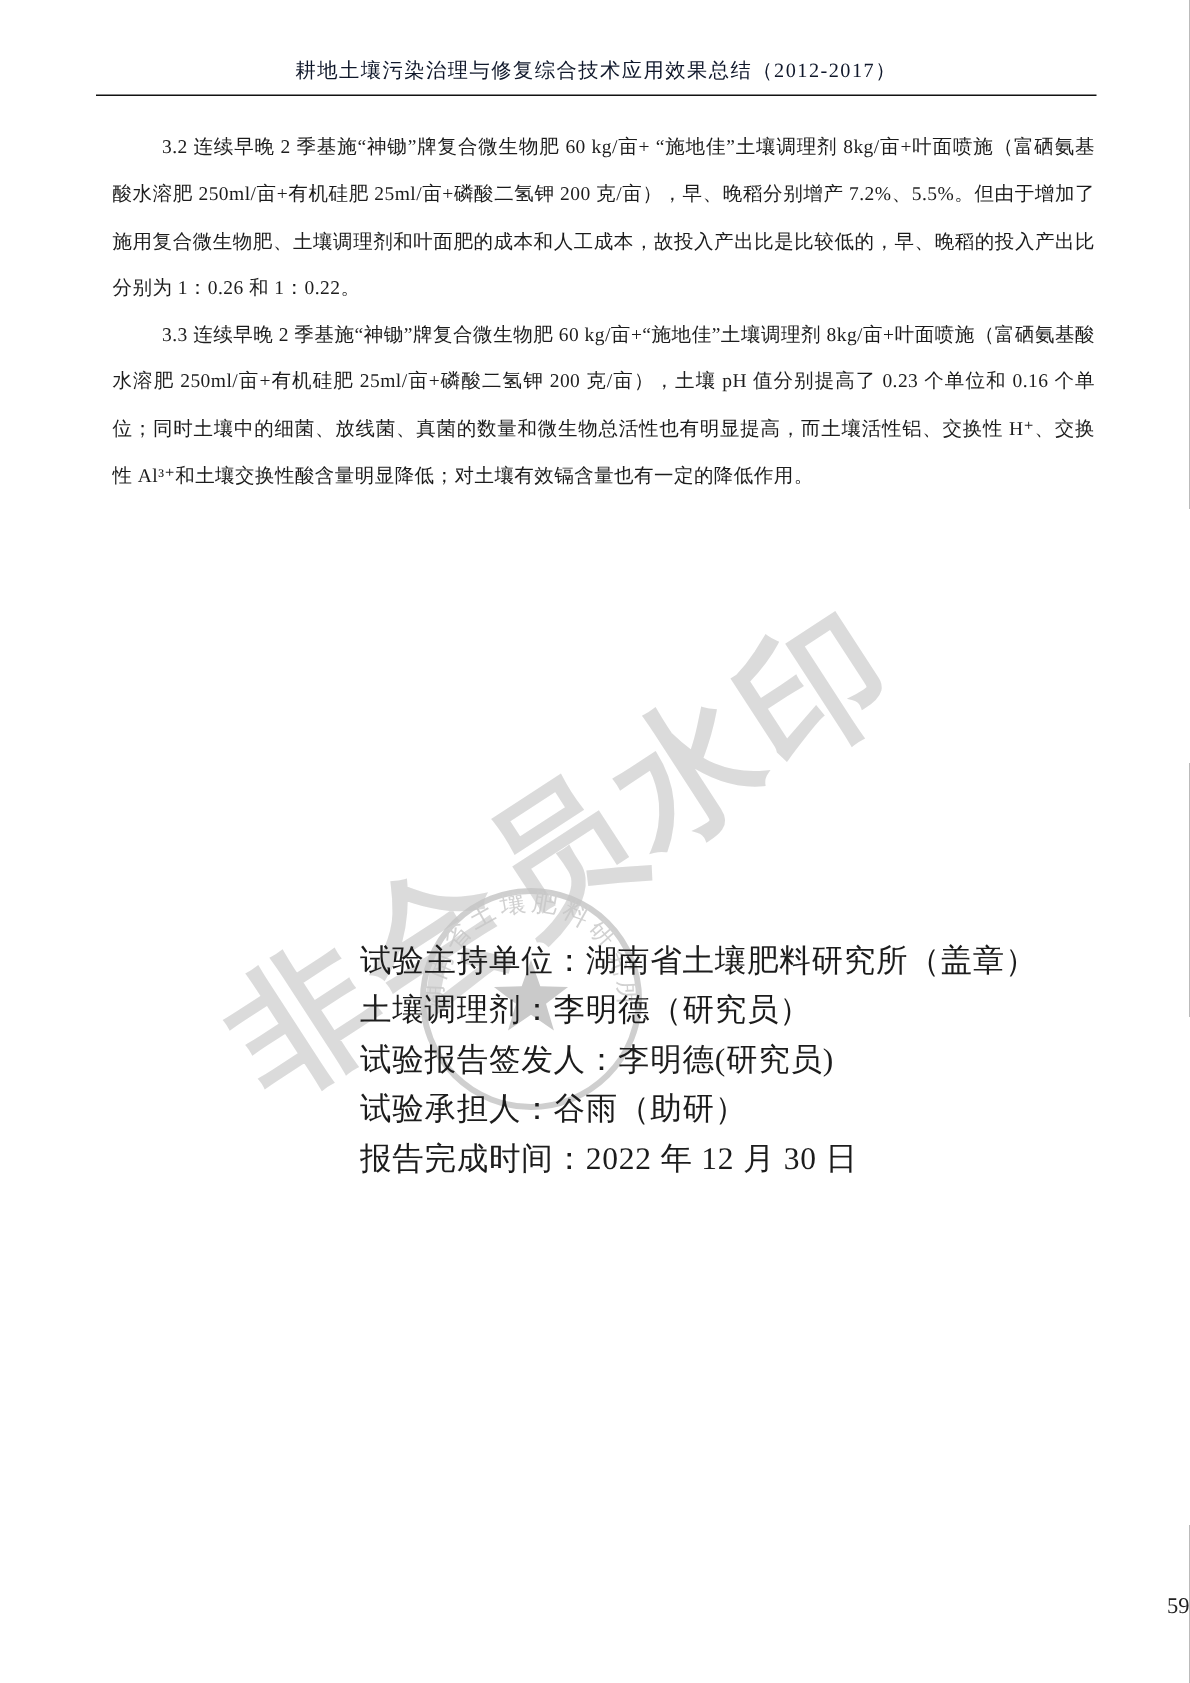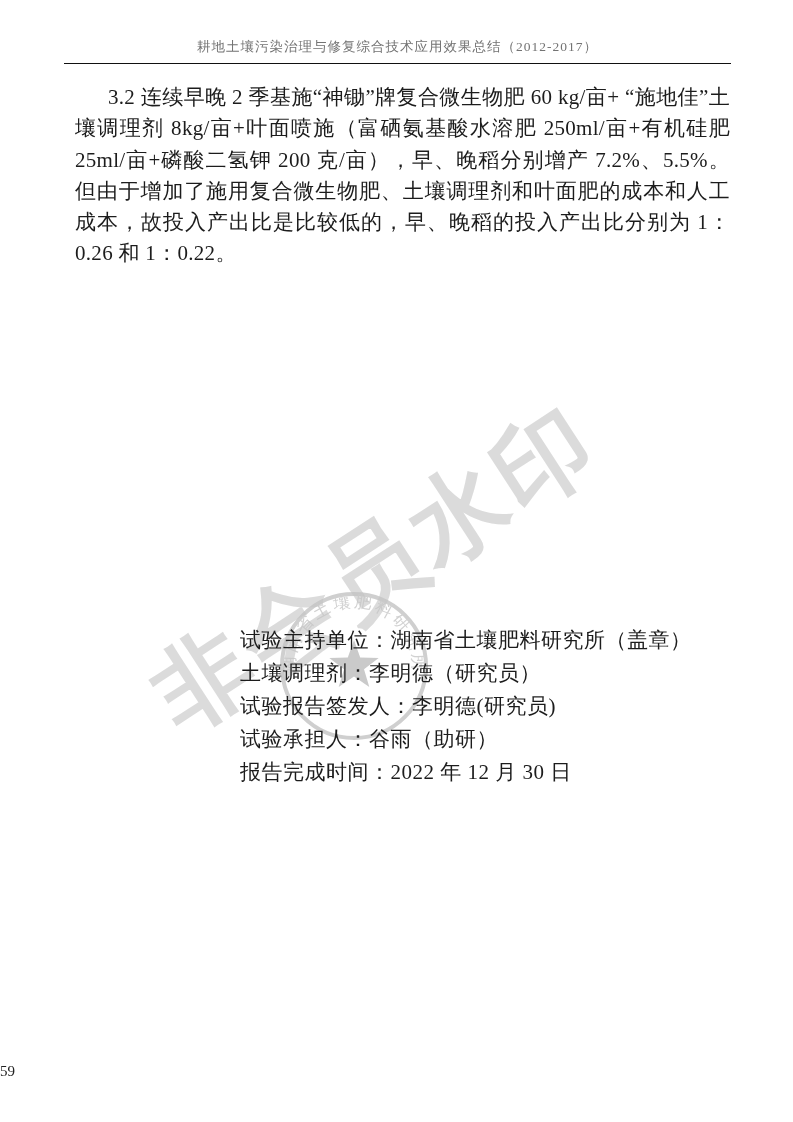--- a/index.html
+++ b/index.html
@@ -9,55 +9,55 @@
     background:#ffffff;
     overflow:hidden;
     font-family:"Liberation Serif","DejaVu Serif",serif;
     color:#1c1c1c;
   }
   
   .running-header{
     position:absolute;left:64px;right:62px;top:38px;
     text-align:center;
     font-size:13.5px;
-    color:#737373;
+    color:#0f172a;
     padding-bottom:7px;
     border-bottom:1.6px solid #111;
     letter-spacing:1px;
     z-index:3;
   }
   
   .body-text{
     position:absolute;left:75px;top:82px;width:655px;
     z-index:2;
   }
   .body-text p{
     margin:0;
-    font-size:21px;
+    font-size:13px;
     line-height:31.3px;
     text-align:justify;
     text-align-last:left;
     text-indent:33px;
     letter-spacing:.3px;
   }
   
   .signature-block{
     position:absolute;left:240px;top:624px;
     z-index:2;
   }
   .signature-line{
     font-size:21px;
     line-height:33px;
     letter-spacing:.5px;
     white-space:nowrap;
   }
   
   .page-number{
     position:absolute;left:0;right:0;top:1063px;
-    text-align:left;
+    text-align:right;
     font-size:15px;
     color:#222;
     z-index:2;
   }
   
   .watermark{
     position:absolute;left:376px;top:570px;
     transform:translate(-50%,-50%) rotate(-33deg);
     font-size:96px;
     font-weight:700;
@@ -93,20 +93,21 @@
     <text font-size="17" fill="#c6c6c6" letter-spacing="3" font-family="Liberation Serif, DejaVu Serif, serif">
       <textPath href="#sealTextArc" startOffset="50%" text-anchor="middle">湖南省土壤肥料研究所</textPath>
     </text>
     <polygon fill="#bdbdbd" points="0,-26 6.2,-8.5 24.7,-8 10,3.2 15.3,21 0,10.5 -15.3,21 -10,3.2 -24.7,-8 -6.2,-8.5"></polygon>
   </svg>
 
   <div class="running-header">耕地土壤污染治理与修复综合技术应用效果总结（2012-2017）</div>
 
   <div class="body-text">
     <p>3.2 连续早晚 2 季基施“神锄”牌复合微生物肥 60 kg/亩+ “施地佳”土壤调理剂 8kg/亩+叶面喷施（富硒氨基酸水溶肥 250ml/亩+有机硅肥 25ml/亩+磷酸二氢钾 200 克/亩），早、晚稻分别增产 7.2%、5.5%。但由于增加了施用复合微生物肥、土壤调理剂和叶面肥的成本和人工成本，故投入产出比是比较低的，早、晚稻的投入产出比分别为 1：0.26 和 1：0.22。</p>
+    <p>3.3 连续早晚 2 季基施“神锄”牌复合微生物肥 60 kg/亩+“施地佳”土壤调理剂 8kg/亩+叶面喷施（富硒氨基酸水溶肥 250ml/亩+有机硅肥 25ml/亩+磷酸二氢钾 200 克/亩），土壤 pH 值分别提高了 0.23 个单位和 0.16 个单位；同时土壤中的细菌、放线菌、真菌的数量和微生物总活性也有明显提高，而土壤活性铝、交换性 H⁺、交换性 Al³⁺和土壤交换性酸含量明显降低；对土壤有效镉含量也有一定的降低作用。</p>
   </div>
 
   <div class="signature-block">
     <div class="signature-line">试验主持单位：湖南省土壤肥料研究所（盖章）</div>
     <div class="signature-line">土壤调理剂：李明德（研究员）</div>
     <div class="signature-line">试验报告签发人：李明德(研究员)</div>
     <div class="signature-line">试验承担人：谷雨（助研）</div>
     <div class="signature-line">报告完成时间：2022 年 12 月 30 日</div>
   </div>
 

